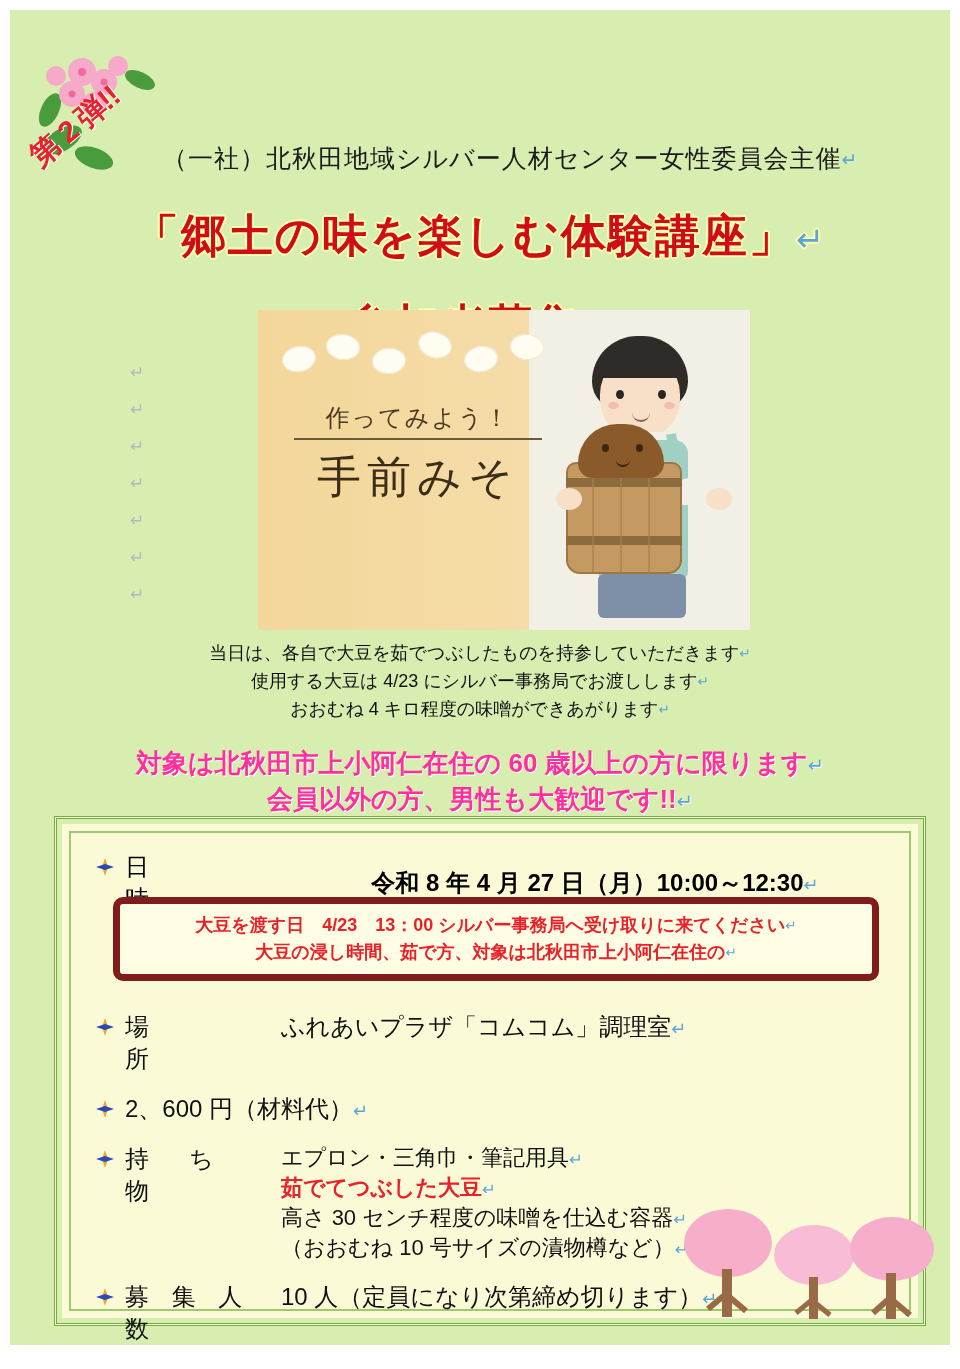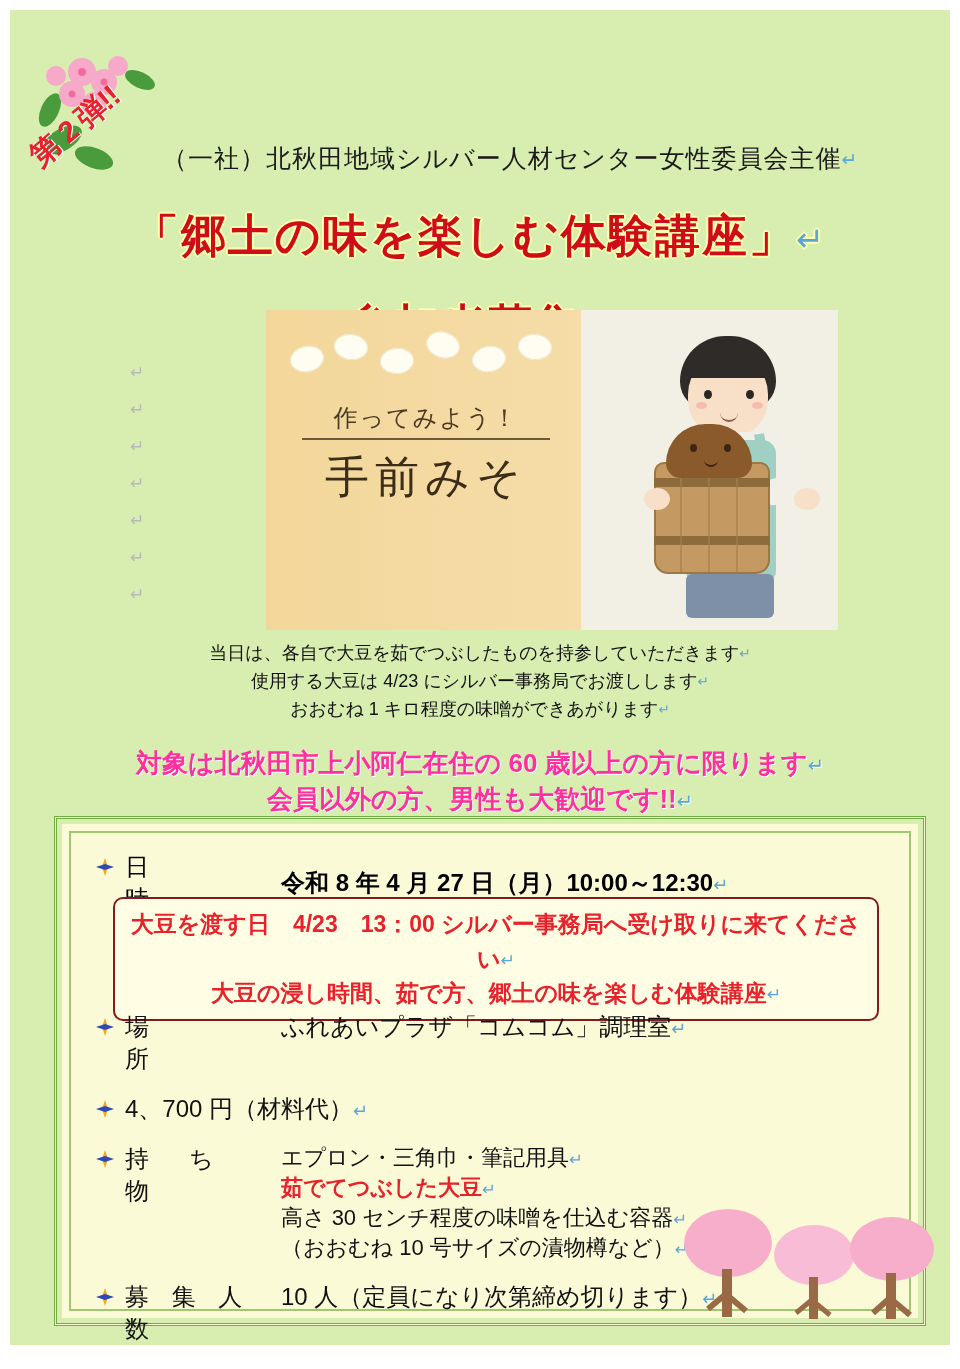--- a/index.html
+++ b/index.html
@@ -58,21 +58,21 @@
 
   
   .arrow-col{
     position:absolute;left:120px;top:352px;
     display:flex;flex-direction:column;gap:16px;
     color:#b9b9b9;font-size:17px;
   }
 
   
   .flyer{
-    position:absolute;left:256px;top:300px;width:572px;height:320px;
+    position:absolute;left:248px;top:300px;width:492px;height:320px;
     background:linear-gradient(90deg,#f3d79a 0%,#f5dca8 55%,#f2f0e4 55%,#f2f0e4 100%);
     overflow:hidden;
   }
   .beans{position:absolute;left:24px;top:22px;width:268px;height:46px;}
   .bean{
     position:absolute;width:34px;height:26px;background:#fffdf2;border-radius:50%/50%;
     box-shadow:inset 0 0 0 1px #f0e6c8;
   }
   .flyer-sub{
     position:absolute;left:36px;top:92px;width:248px;text-align:center;
@@ -146,37 +146,37 @@
   .lbl{
     width:156px;flex:0 0 156px;letter-spacing:8px;font-size:24px;
   }
   .val{flex:1;}
   .val .red{color:#e8212a;font-weight:bold;}
   .val .sub{display:block;font-size:22px;}
 
   
   .soybox{
     position:absolute;left:42px;top:64px;right:30px;
-    border:2px solid #7f1d1d;border-radius:10px;
+    border:7px solid #7f1d1d;border-radius:10px;
     background:#fffde3;
     padding:8px 12px;
     text-align:center;
-    color:#e8212a;font-weight:bold;font-size:23px;line-height:1.5;
+    color:#e8212a;font-weight:bold;font-size:18px;line-height:1.5;
   }
 
   .rows{
     position:absolute;left:0;right:0;top:178px;
   }
   .r-spacer{height:18px;}
 
   .datetime{
     position:absolute;left:0;right:0;top:18px;
     display:flex;align-items:center;padding-left:54px;font-size:24px;
   }
-  .bold{font-weight:bold;}
+  .bold{font-weight:bold;text-align:center;}
 
   
   .trees{position:absolute;right:10px;bottom:26px;width:260px;height:130px;}
   .footer-strip{position:absolute;left:0;right:0;bottom:0;height:14px;background:#ffffff;}
 </style>
 </head>
 <body>
 
 <div id="poster">
 
@@ -272,21 +272,21 @@
       <div class="miso-eye" style="left:82px"></div>
       <div class="miso-mouth"></div>
       <div class="p-handL"></div>
       <div class="p-handR"></div>
     </div>
   </div>
 
   <div class="mid">
     <div><span>当日は、各自で大豆を茹でつぶしたものを持参していただきます</span><span class="pilcrow">↵</span></div>
     <div><span>使用する大豆は 4/23 にシルバー事務局でお渡しします</span><span class="pilcrow">↵</span></div>
-    <div><span>おおむね 1 キロ程度の味噌ができあがります</span><span class="pilcrow">↵</span></div>
+    <div><span>おおむね 4 キロ程度の味噌ができあがります</span><span class="pilcrow">↵</span></div>
   </div>
 
   <div class="pink-line pink1">
     <span>対象は北秋田市上小阿仁在住の 60 歳以上の方に限ります</span><span class="pilcrow">↵</span>
   </div>
   <div class="pink-line pink2">
     <span>会員以外の方、男性も大歓迎です!!</span><span class="pilcrow">↵</span>
   </div>
 
   <div class="infobox">
@@ -298,21 +298,21 @@
               <polygon points="10,1 13,10 10,19 7,10" fill="#f5a623"></polygon>
               <polygon points="1,10 10,7 19,10 10,13" fill="#2d49b5"></polygon>
             </svg>
         </span>
         <span class="lbl">日　　　時</span>
         <span class="val bold"><span>令和 8 年 4 月 27 日（月）10:00～12:30</span><span class="pilcrow">↵</span></span>
       </div>
 
       <div class="soybox">
         <div><span>大豆を渡す日　4/23　13：00 シルバー事務局へ受け取りに来てください</span><span class="pilcrow">↵</span></div>
-        <div><span>大豆の浸し時間、茹で方、郷土の味を楽しむ体験講座</span><span class="pilcrow">↵</span></div>
+        <div><span>大豆の浸し時間、茹で方、対象は北秋田市上小阿仁在住の</span><span class="pilcrow">↵</span></div>
       </div>
 
       <div class="rows">
 
         <div class="row">
           <span class="bullet">
             <svg width="20" height="20" viewBox="0 0 20 20">
                 <polygon points="10,1 13,10 10,19 7,10" fill="#f5a623"></polygon>
                 <polygon points="1,10 10,7 19,10 10,13" fill="#2d49b5"></polygon>
               </svg>
@@ -322,21 +322,21 @@
         </div>
         <div class="r-spacer"></div>
 
         <div class="row">
           <span class="bullet">
             <svg width="20" height="20" viewBox="0 0 20 20">
                 <polygon points="10,1 13,10 10,19 7,10" fill="#f5a623"></polygon>
                 <polygon points="1,10 10,7 19,10 10,13" fill="#2d49b5"></polygon>
               </svg>
           </span>
-          <span class="val"><span>4、700 円（材料代）</span><span class="pilcrow">↵</span></span>
+          <span class="val"><span>2、600 円（材料代）</span><span class="pilcrow">↵</span></span>
         </div>
         <div class="r-spacer"></div>
 
         <div class="row">
           <span class="bullet">
             <svg width="20" height="20" viewBox="0 0 20 20">
                 <polygon points="10,1 13,10 10,19 7,10" fill="#f5a623"></polygon>
                 <polygon points="1,10 10,7 19,10 10,13" fill="#2d49b5"></polygon>
               </svg>
           </span>

